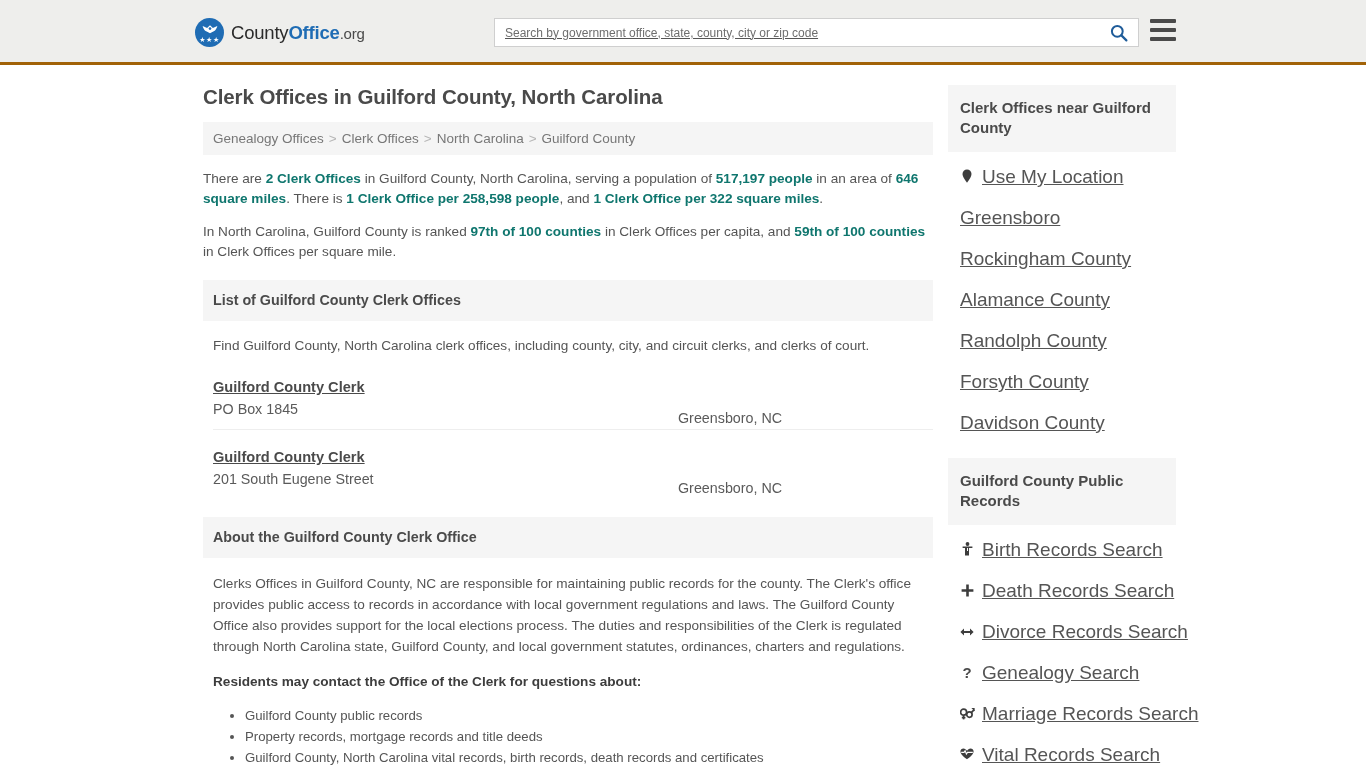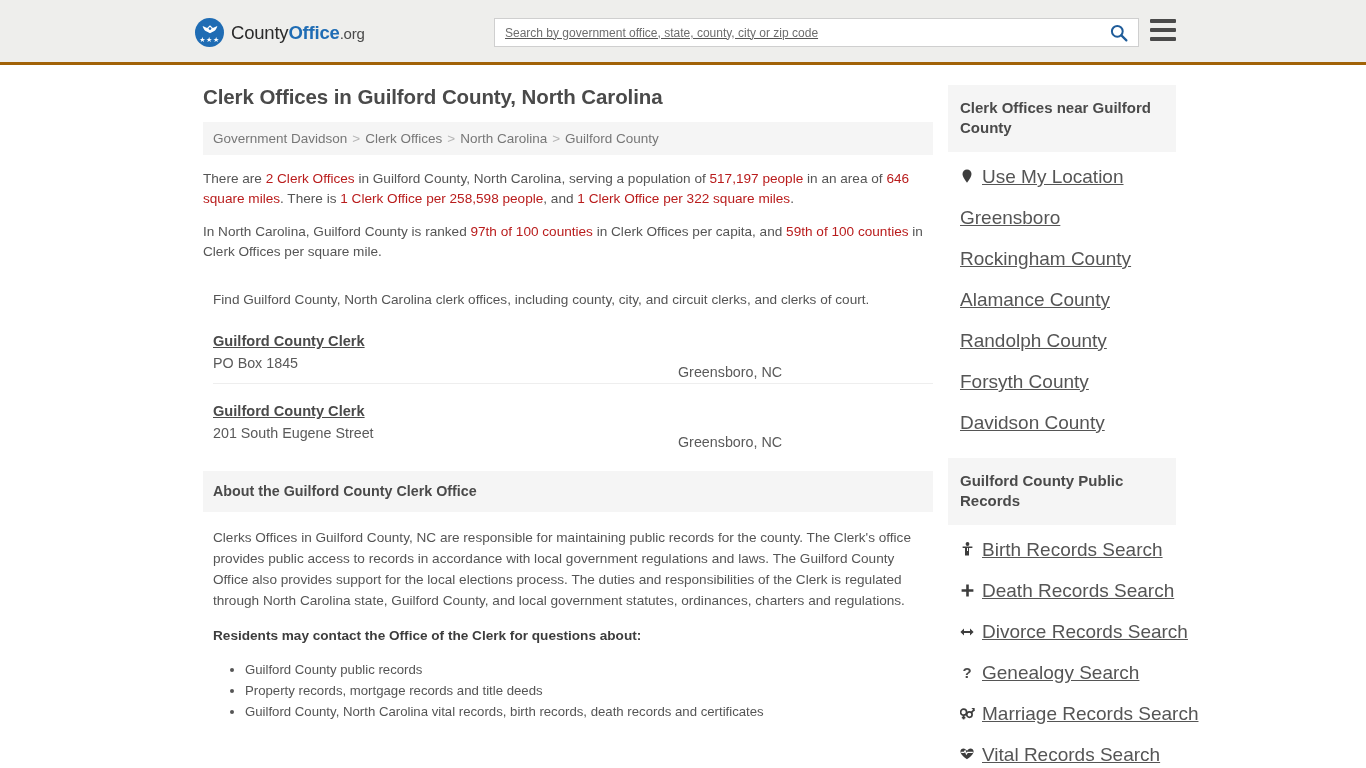--- a/index.html
+++ b/index.html
@@ -148,21 +148,21 @@
   }
   .breadcrumb a { color: #777; text-decoration: none; }
   .breadcrumb .sep { color: #b5b5b5; margin: 0 5px; }
 
   .intro p {
     margin: 0 0 13px 0;
     font-size: 13.6px;
     line-height: 20px;
     color: #555;
   }
-  .intro b { color: #b91c1c; font-weight: normal; }
+  .intro b { color: #0f766e; font-weight: bold; }
 
   .panel-head {
     background: #f5f5f5;
     padding: 11px 10px;
     font-size: 14.3px;
     font-weight: bold;
     color: #4a4a4a;
     margin-top: 18px;
     line-height: 19px;
   }
@@ -287,28 +287,29 @@
 </div>
 
 <div class="page">
   <div class="container">
 
     <div class="main-col">
 
       <h1 class="page-title">Clerk Offices in Guilford County, North Carolina</h1>
 
       <div class="breadcrumb">
-        <a href="#">Government Davidson</a><span class="sep">&gt;</span><a href="#">Clerk Offices</a><span class="sep">&gt;</span><a href="#">North Carolina</a><span class="sep">&gt;</span><a href="#">Guilford County</a>
+        <a href="#">Genealogy Offices</a><span class="sep">&gt;</span><a href="#">Clerk Offices</a><span class="sep">&gt;</span><a href="#">North Carolina</a><span class="sep">&gt;</span><a href="#">Guilford County</a>
       </div>
 
       <div class="intro">
         <p><span>There are </span><b>2 Clerk Offices</b><span> in Guilford County, North Carolina, serving a population of </span><b>517,197 people</b><span> in an area of </span><b>646 square miles</b><span>. There is </span><b>1 Clerk Office per 258,598 people</b><span>, and </span><b>1 Clerk Office per 322 square miles</b><span>.</span></p>
         <p><span>In North Carolina, Guilford County is ranked </span><b>97th of 100 counties</b><span> in Clerk Offices per capita, and </span><b>59th of 100 counties</b><span> in Clerk Offices per square mile.</span></p>
       </div>
 
+      <div class="panel-head">List of Guilford County Clerk Offices</div>
       <div class="panel-body">
         <p class="lead">Find Guilford County, North Carolina clerk offices, including county, city, and circuit clerks, and clerks of court.</p>
 
         <div class="office-row">
           <a class="office-name" href="#">Guilford County Clerk</a>
           <div class="office-addr">PO Box 1845</div>
           <div class="office-city">Greensboro, NC</div>
         </div>
 
         <div class="office-row">

